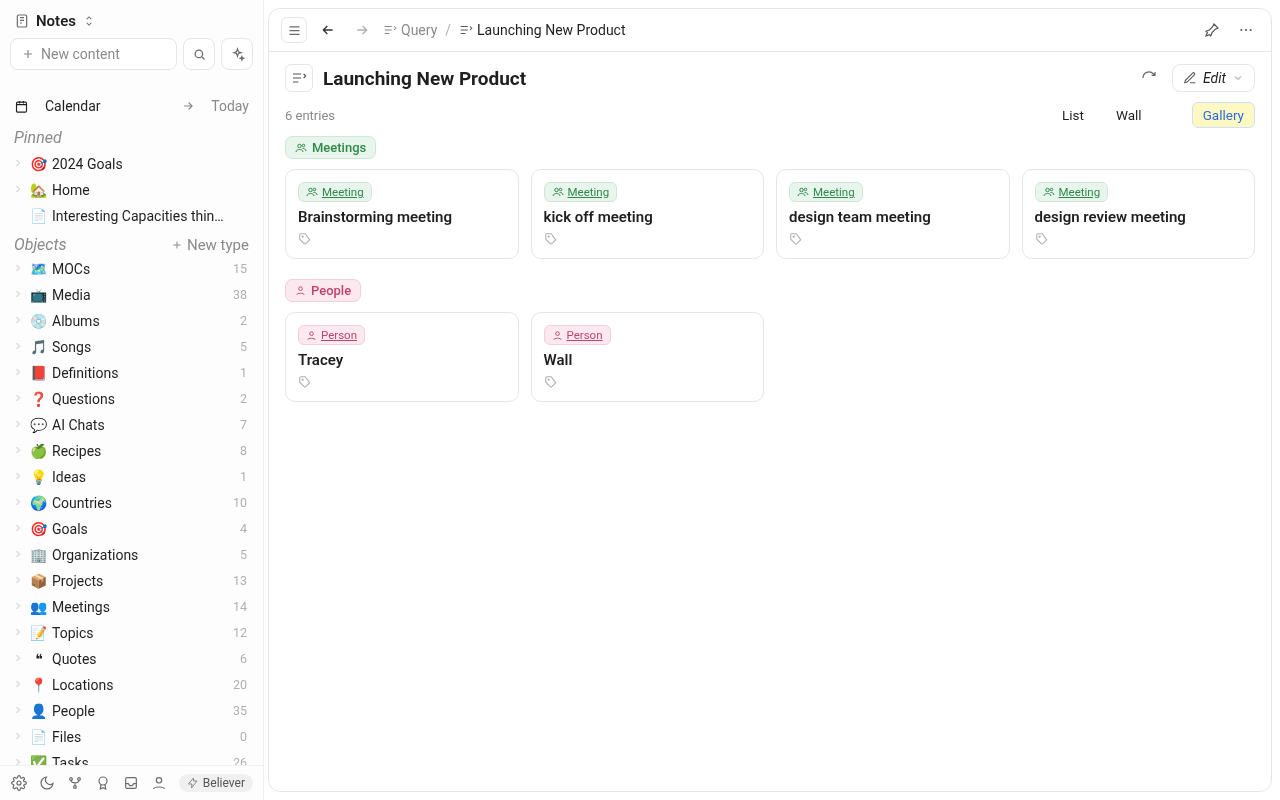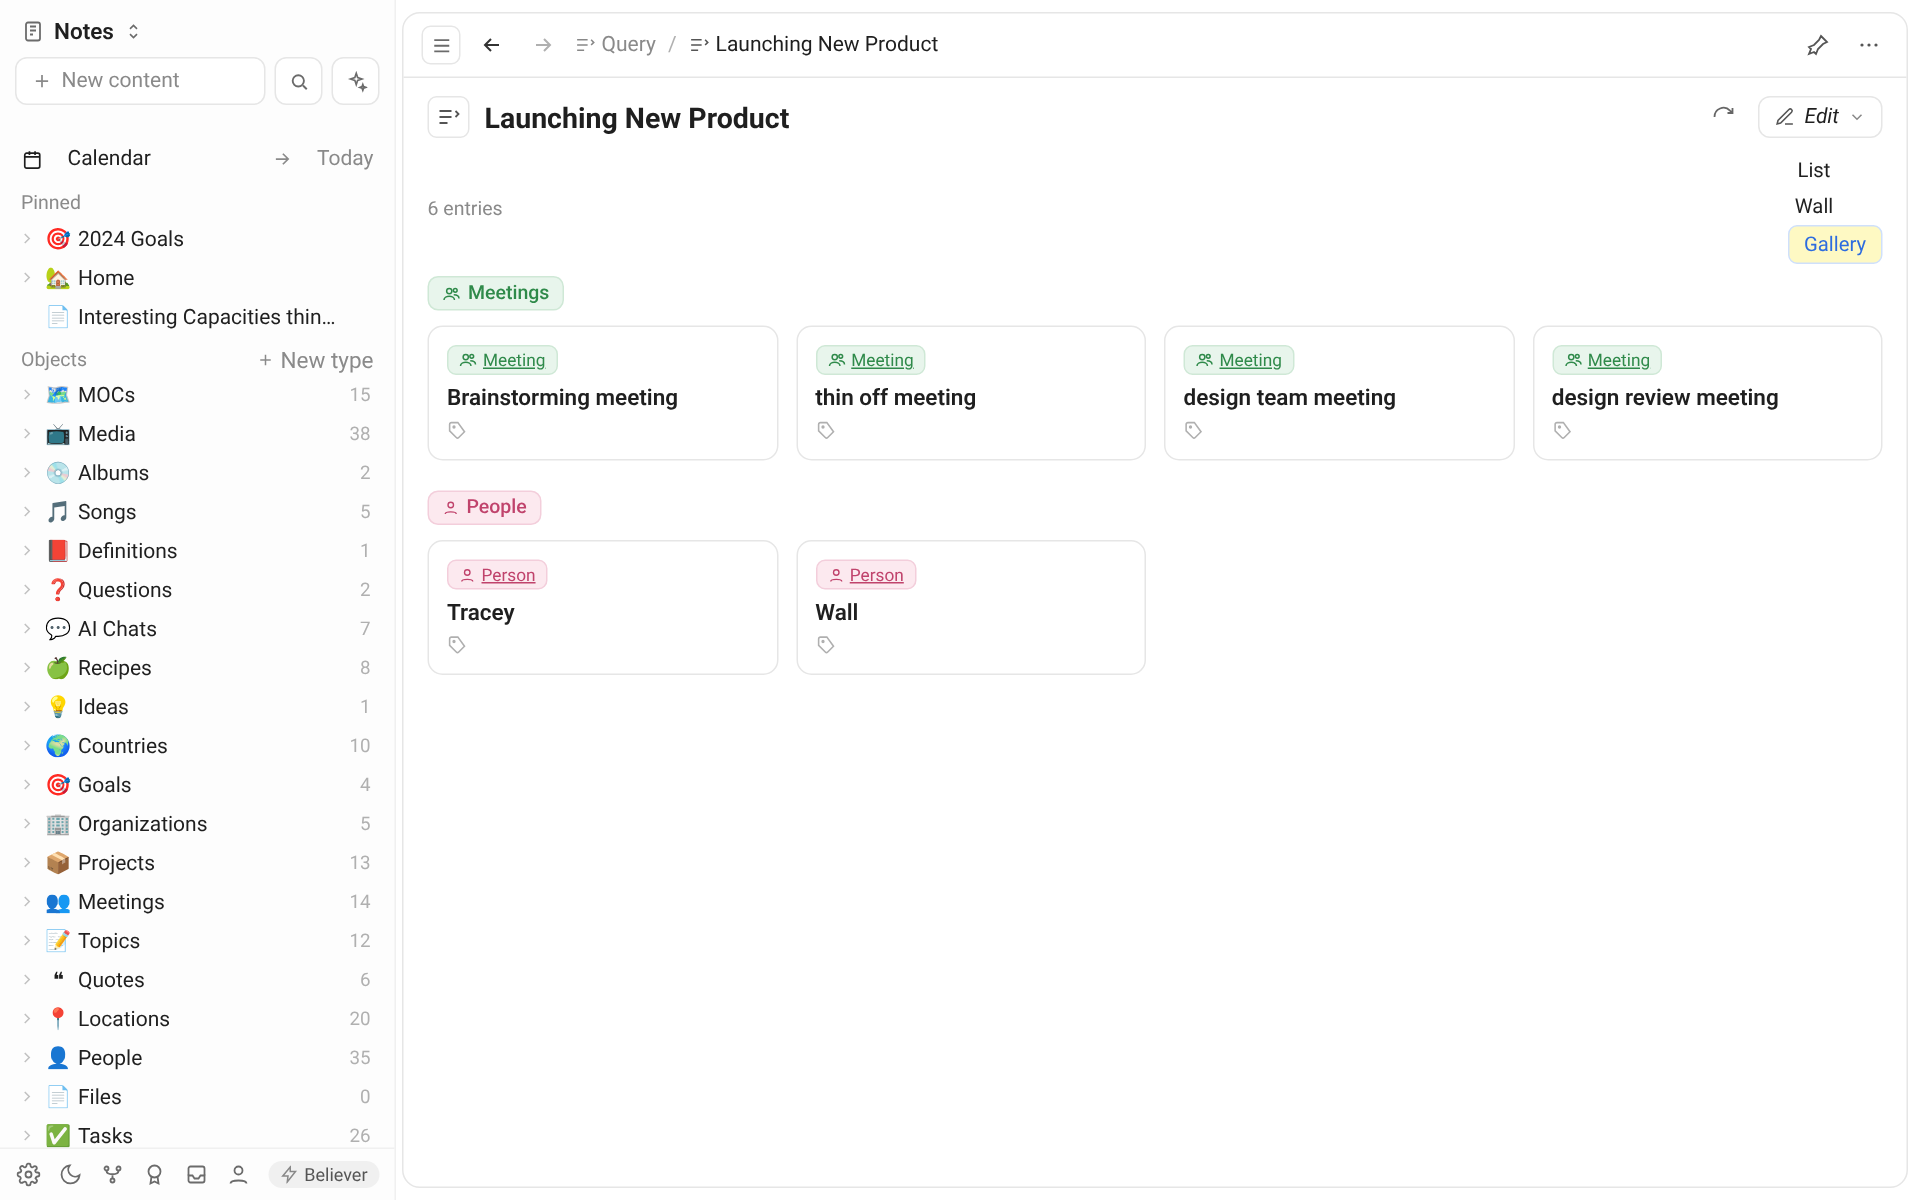--- a/index.html
+++ b/index.html
@@ -58,22 +58,23 @@
   }
   .cal-row {
     display: flex; align-items: center; justify-content: space-between;
     padding: 6px 4px 8px 4px; color: var(--text); font-size: 14px;
   }
   .cal-left, .cal-right { display: flex; align-items: center; gap: 16px; }
   .cal-right { color: var(--text-muted); }
 
   .sb-scroll { flex: 1; overflow-y: auto; padding: 0 8px; }
   .sb-section-label {
-    font-size: 13px; color: var(--text-muted);
+    font-size: 16px; color: var(--text-muted);
     padding: 6px 6px 4px 6px;
+    font-style: italic;
   }
   .sb-section-row {
     display: flex; align-items: center; justify-content: space-between;
     padding: 6px 6px 2px 6px;
   }
   .newtype {
     display: flex; align-items: center; gap: 4px;
     font-size: 15px; color: var(--text-muted); cursor: pointer;
   }
   .tree-item {
@@ -139,21 +140,21 @@
     display: flex; align-items: center; gap: 6px;
     border: 1px solid var(--border); border-radius: 8px;
     padding: 5px 10px; cursor: pointer; font-size: 14px;
   }
 
   .subhead {
     display: flex; align-items: center; justify-content: space-between;
     padding: 0 16px 8px 16px; font-size: 13px;
   }
   .entries { color: var(--text-muted); }
-  .views { display: flex; align-items: center; gap: 0; flex-direction: column; }
+  .views { display: flex; align-items: center; gap: 12px; }
   .view-tab {
     padding: 4px 10px; border-radius: 6px; cursor: pointer;
     font-size: 13.5px; color: var(--text);
   }
   .view-tab.active {
     border: 1px solid #cfe0fb; color: var(--blue); background: #fef9c3; margin-left: 28px;
   }
 
   .content { padding: 0 16px 16px 16px; overflow-y: auto; flex: 1; }
   .group { margin-bottom: 20px; }
@@ -663,21 +664,21 @@
             <div class="card">
               <span class="type-chip green">
                 <svg width="12" height="12" viewBox="0 0 24 24" fill="none" stroke="currentColor" stroke-width="2">
                   <circle cx="9" cy="8" r="3.5"></circle>
                   <path d="M2 20c0-3.5 4-5 7-5s7 1.5 7 5"></path>
                   <circle cx="17" cy="7" r="2.5"></circle>
                   <path d="M15 13c3 0 7 1 7 5"></path>
                 </svg>
                 <span>Meeting</span>
               </span>
-              <div class="card-title">thin off meeting</div>
+              <div class="card-title">kick off meeting</div>
               <span class="taglite">
                 <svg width="14" height="14" viewBox="0 0 24 24" fill="none" stroke="currentColor" stroke-width="1.8">
                   <path d="M20 13.4 13.4 20a2 2 0 0 1-2.8 0L3 12.4V5a2 2 0 0 1 2-2h7.4z"></path>
                   <circle cx="8" cy="8" r="1"></circle>
                 </svg>
               </span>
             </div>
             <div class="card">
               <span class="type-chip green">
                 <svg width="12" height="12" viewBox="0 0 24 24" fill="none" stroke="currentColor" stroke-width="2">

